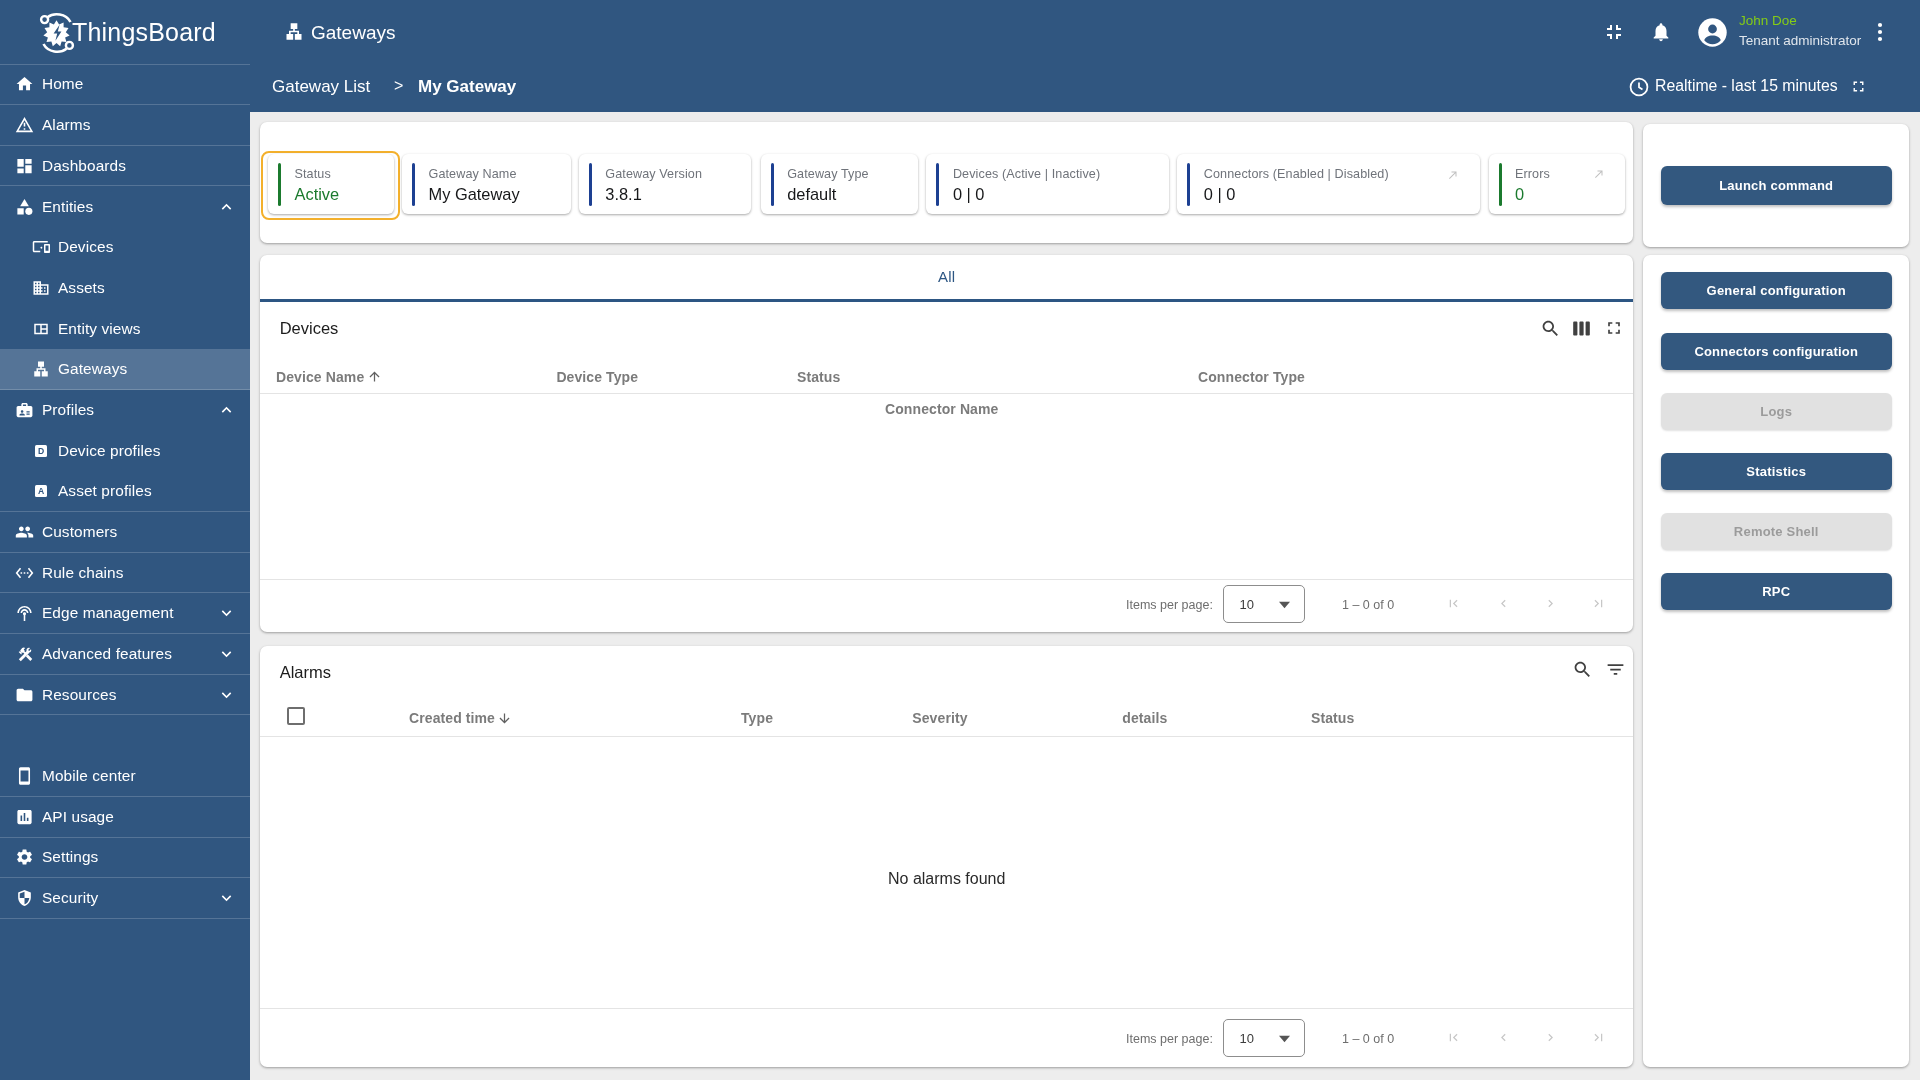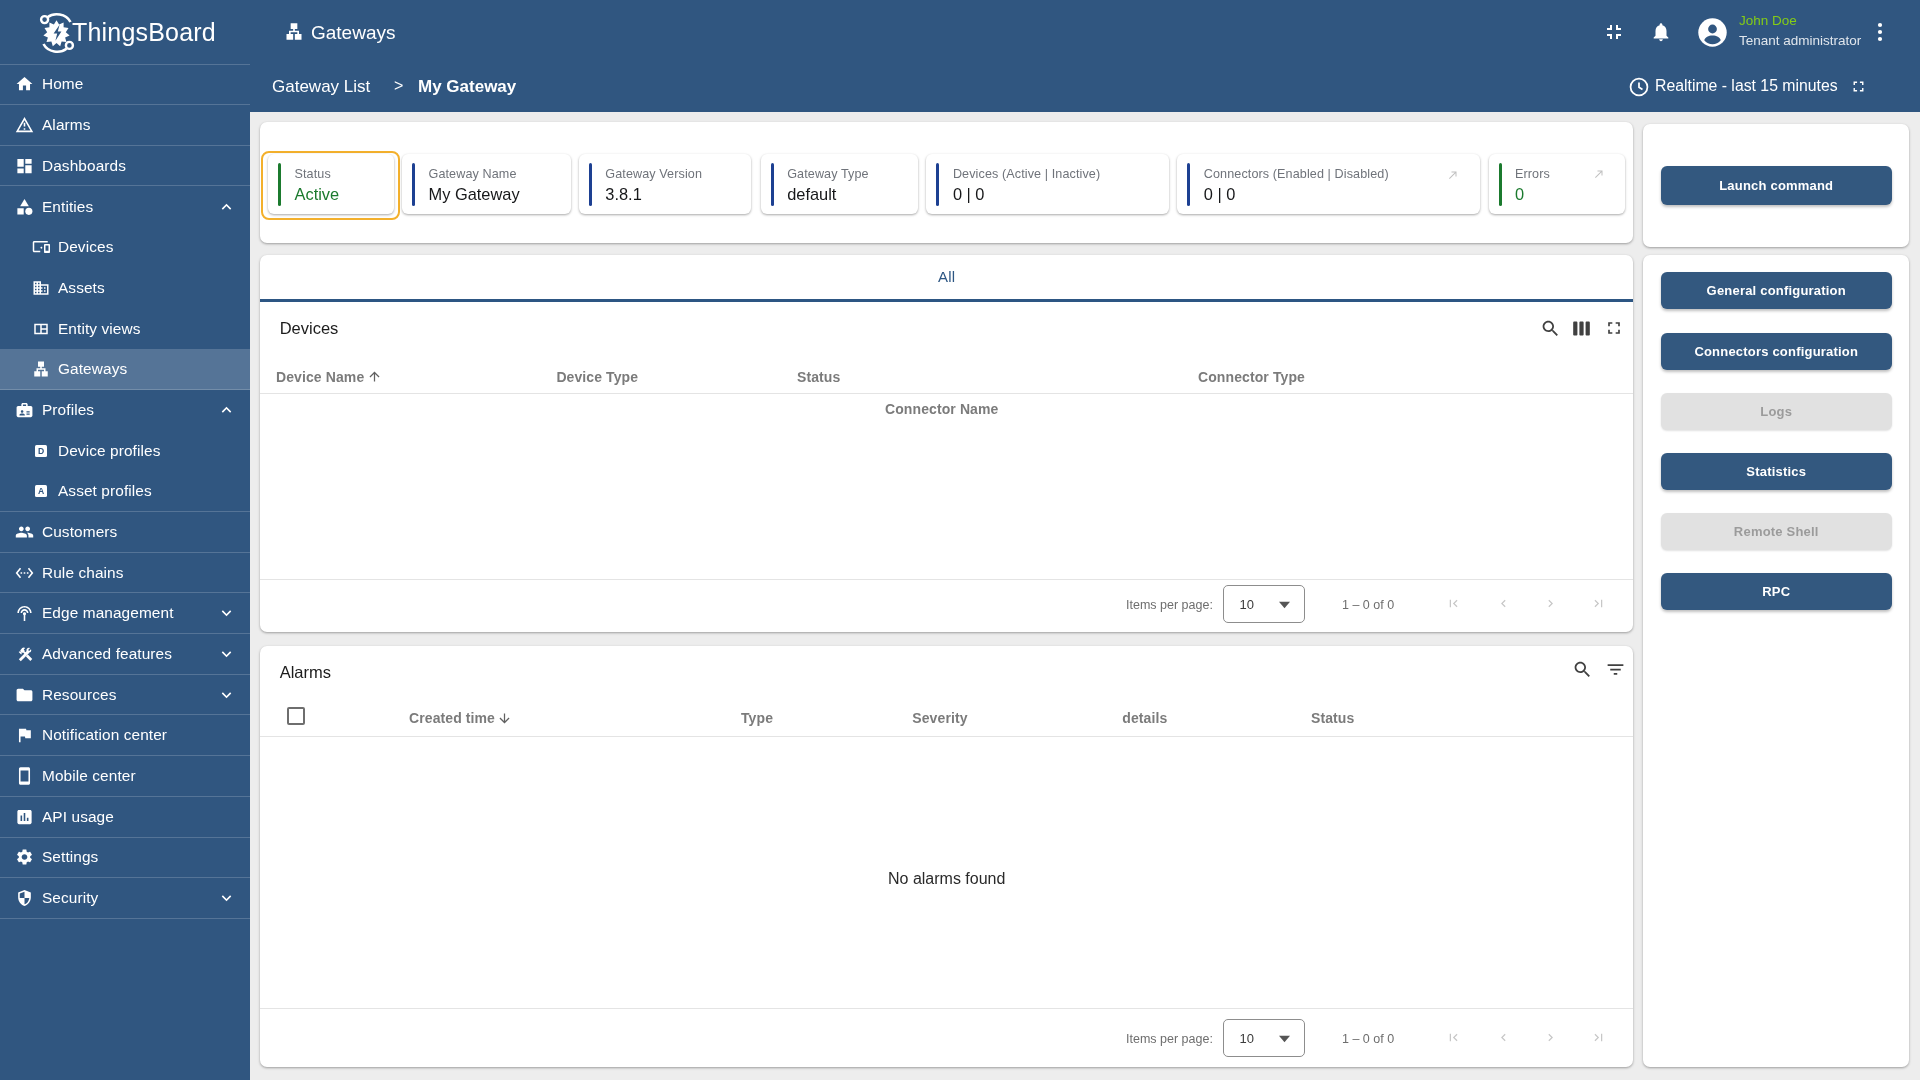--- a/index.html
+++ b/index.html
@@ -170,26 +170,20 @@
     </div>
   <div class="mi sep" style="top:674.8px">
       <svg class="ic" viewBox="0 0 24 24" fill="#fff">
         <path d="M10 4H4c-1.1 0-2 .9-2 2v12c0 1.1.9 2 2 2h16c1.1 0 2-.9 2-2V8c0-1.1-.9-2-2-2h-8l-2-2z"></path>
       </svg>
       <div class="tx">Resources</div>
       <svg class="chev" viewBox="0 0 24 24" fill="#fff">
         <path d="M16.59 8.59L12 13.17 7.41 8.59 6 10l6 6 6-6z"></path>
       </svg>
     </div>
-  <div class="mi sep" style="top:715.5px">
-      <svg class="ic" viewBox="0 0 24 24" fill="#fff">
-        <path d="M5 21V4h9l.4 2H20v10h-7l-.4-2H7v7H5z"></path>
-      </svg>
-      <div class="tx">Notification center</div>
-    </div>
   <div class="mi sep" style="top:756.2px">
       <svg class="ic" viewBox="0 0 24 24" fill="#fff">
         <path d="M17 1.01L7 1c-1.1 0-2 .9-2 2v18c0 1.1.9 2 2 2h10c1.1 0 2-.9 2-2V3c0-1.1-.9-1.99-2-1.99zM17 19H7V5h10v14z"></path>
       </svg>
       <div class="tx">Mobile center</div>
     </div>
   <div class="mi sep" style="top:796.9px">
       <svg class="ic" viewBox="0 0 24 24" fill="#fff">
         <path d="M19 3H5c-1.1 0-2 .9-2 2v14c0 1.1.9 2 2 2h14c1.1 0 2-.9 2-2V5c0-1.1-.9-2-2-2zM9 17H7v-7h2v7zm4 0h-2V7h2v10zm4 0h-2v-4h2v4z"></path>
       </svg>

